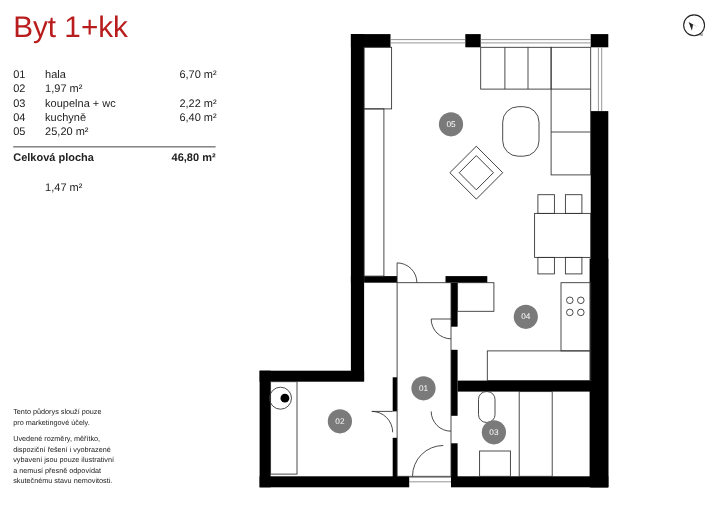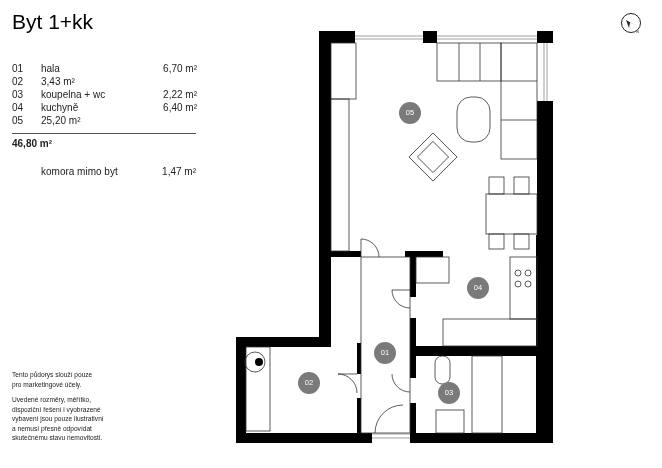--- a/index.html
+++ b/index.html
@@ -1,17 +1,17 @@
 <!DOCTYPE html>
 <html><head>
 <meta charset="utf-8">
 <style>
   html,body{margin:0;padding:0;background:#fff;}
   body{width:662px;height:468px;position:relative;overflow:hidden;font-family:"Liberation Sans",sans-serif;color:#222;}
-  .title{position:absolute;left:12px;top:10px;font-size:21px;color:#000000;}
+  .title{position:absolute;left:12px;top:10px;font-size:27px;color:#b91c1c;}
   .rooms{position:absolute;left:12px;top:62px;width:185px;font-size:10px;}
   .room-row{display:flex;height:13px;line-height:13px;}
   .room-num{width:29px;}
   .room-name{flex:1;}
   .room-area{text-align:left;}
   .divider{position:absolute;left:12px;top:133px;width:184px;height:1px;background:#555;}
   .total{position:absolute;left:12px;top:138px;width:184px;display:flex;font-size:10px;font-weight:bold;}
   .total .lbl{flex:1;}
   .extra{position:absolute;left:41px;top:166px;width:155px;display:flex;font-size:10px;}
   .extra .lbl{flex:1;}
@@ -27,43 +27,43 @@
 <div class="title">Byt 1+kk</div>
 
 <div class="rooms">
   <div class="room-row">
       <span class="room-num">01</span>
       <span class="room-name">hala</span>
       <span class="room-area">6,70 m²</span>
     </div>
   <div class="room-row">
       <span class="room-num">02</span>
-      <span class="room-area">3,43 m²</span>
+      <span class="room-area">1,97 m²</span>
     </div>
   <div class="room-row">
       <span class="room-num">03</span>
       <span class="room-name">koupelna + wc</span>
       <span class="room-area">2,22 m²</span>
     </div>
   <div class="room-row">
       <span class="room-num">04</span>
       <span class="room-name">kuchyně</span>
       <span class="room-area">6,40 m²</span>
     </div>
   <div class="room-row">
       <span class="room-num">05</span>
       <span class="room-area">25,20 m²</span>
     </div>
 </div>
 <div class="divider"></div>
 <div class="total">
+  <span class="lbl">Celková plocha</span>
   <span>46,80 m²</span>
 </div>
 <div class="extra">
-  <span class="lbl">komora mimo byt</span>
   <span>1,47 m²</span>
 </div>
 
 <div class="disclaimer">
   <p>Tento půdorys slouží pouze
 pro marketingové účely.</p>
   <p>Uvedené rozměry, měřítko,
 dispoziční řešení i vyobrazené
 vybavení jsou pouze ilustrativní
 a nemusí přesně odpovídat

